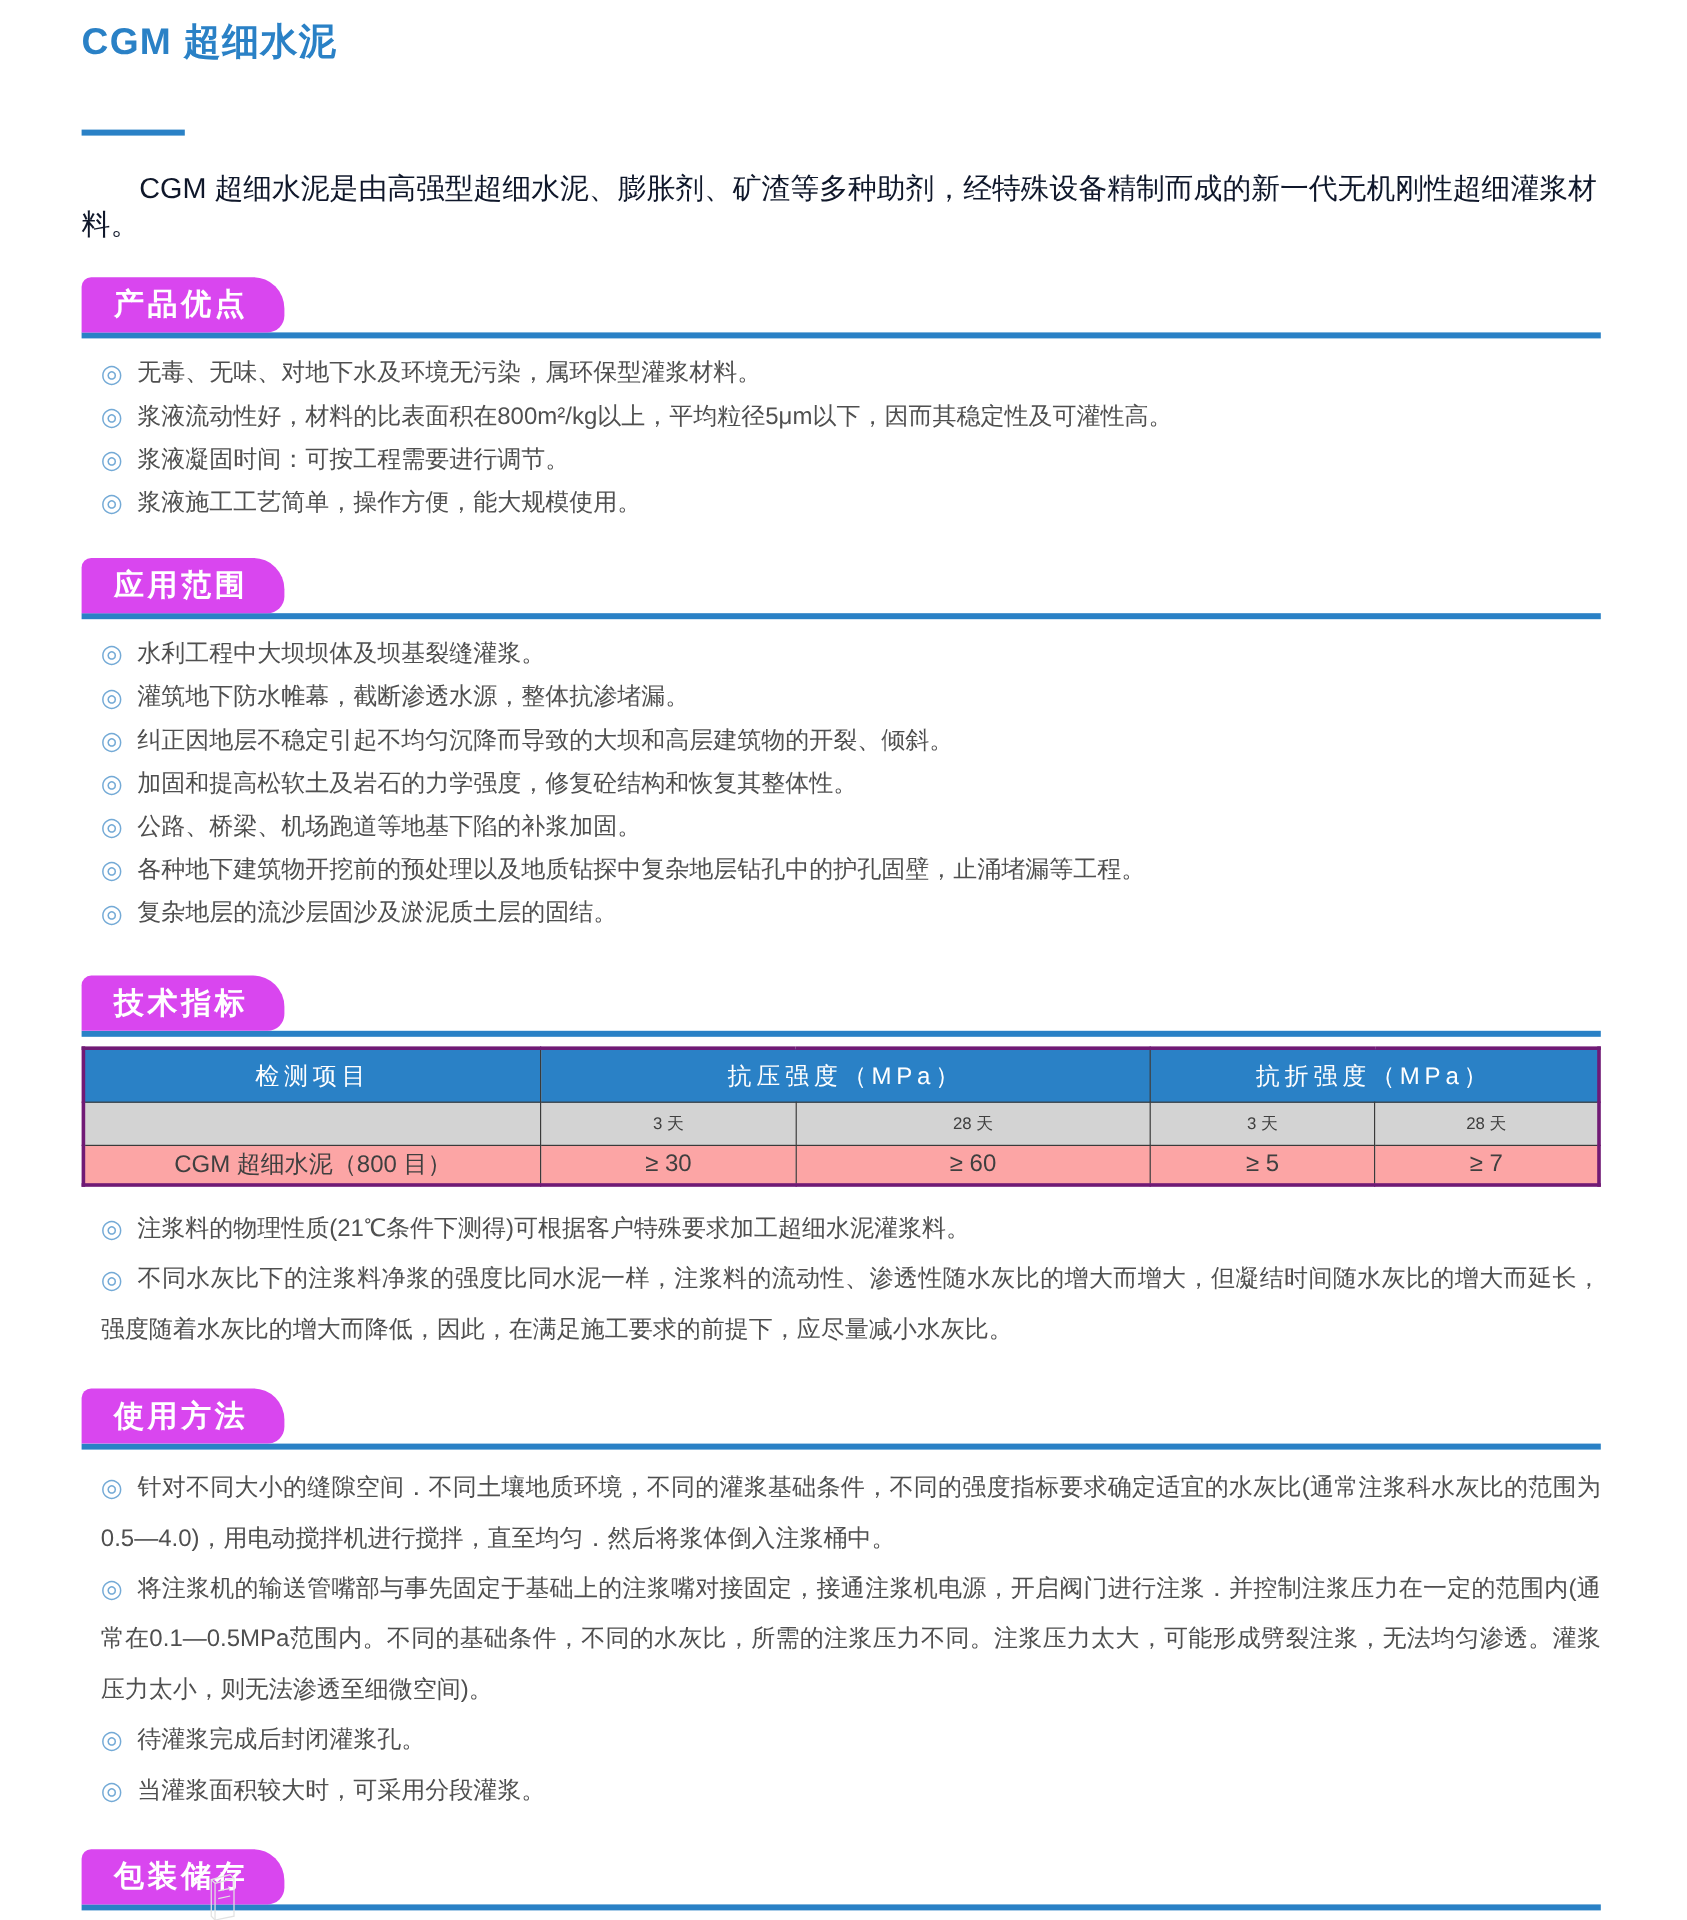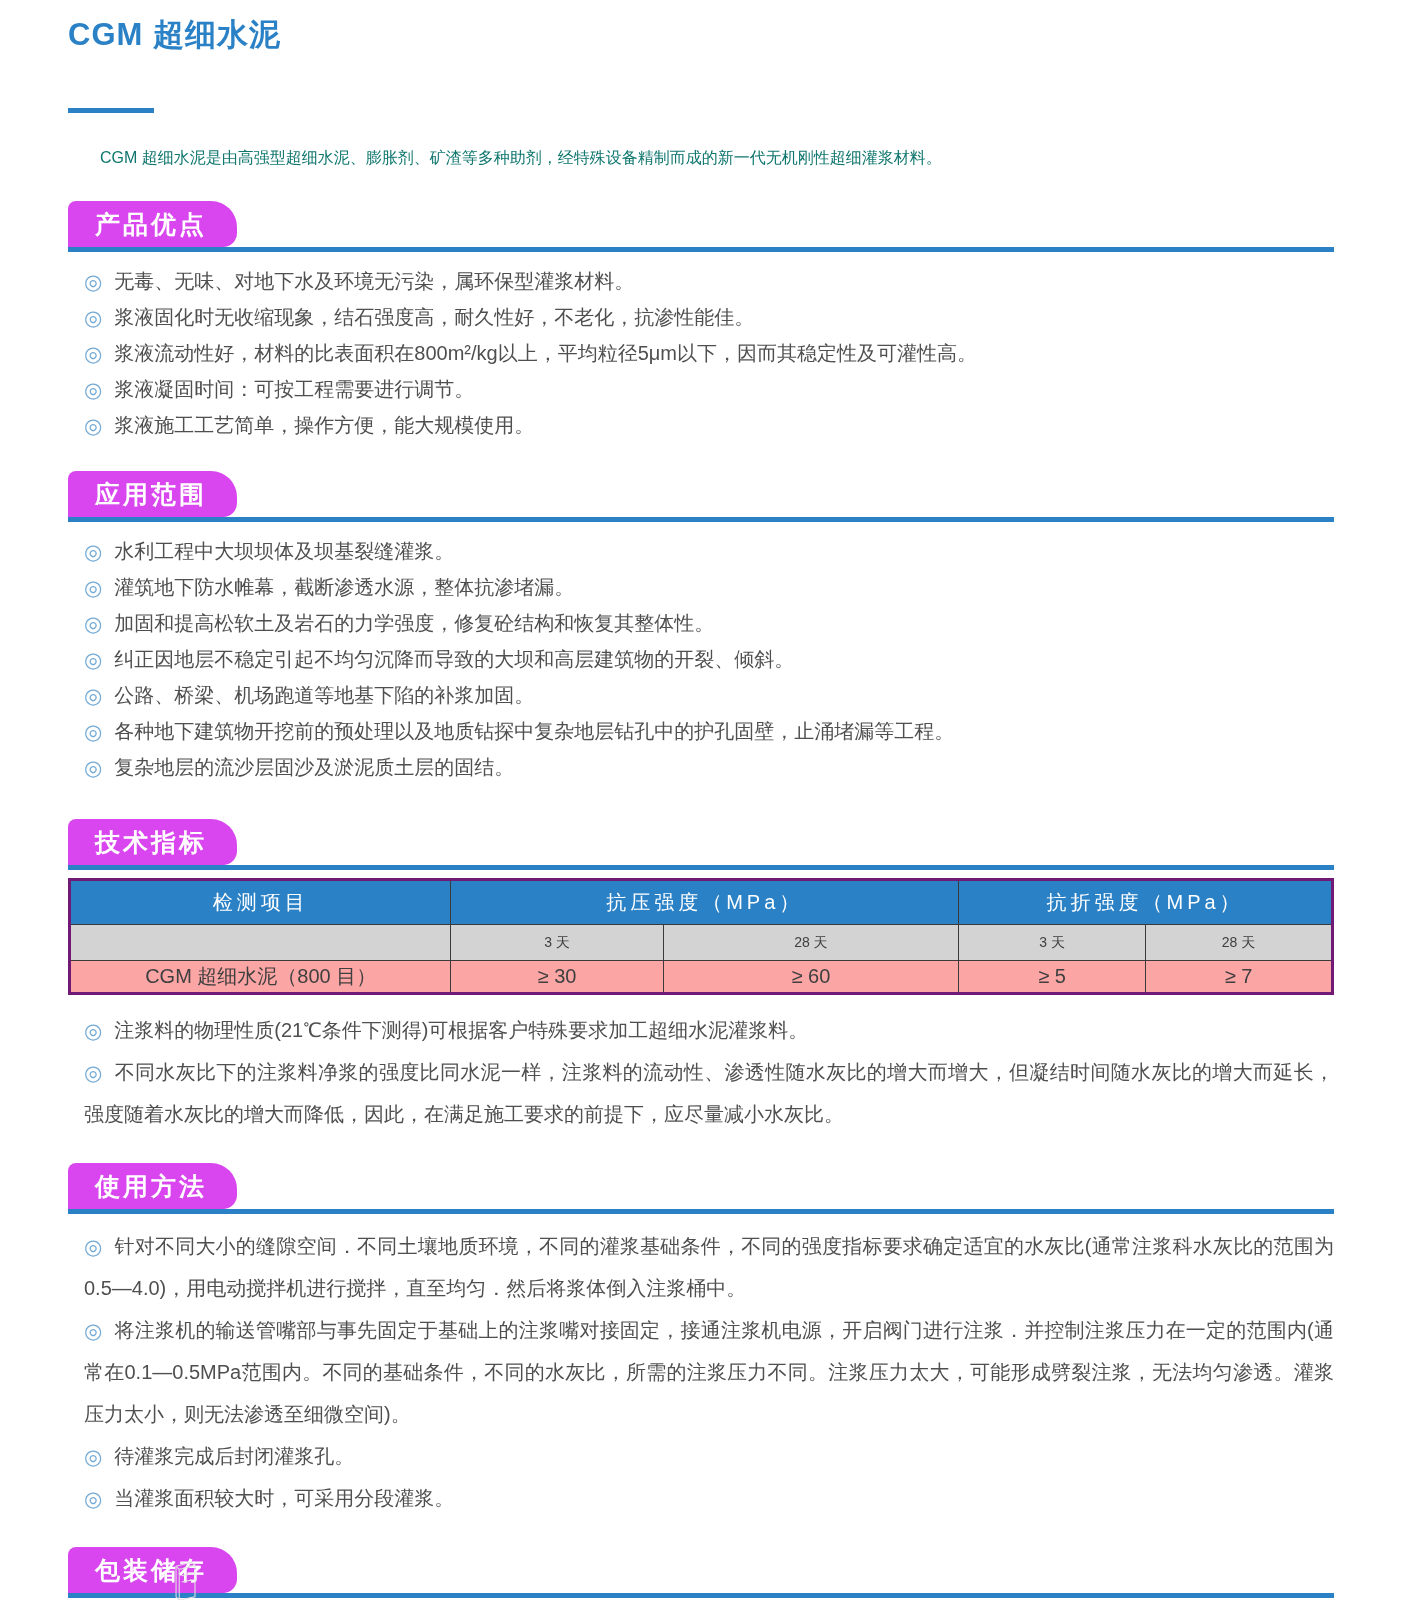--- a/index.html
+++ b/index.html
@@ -12,21 +12,21 @@
 
   
   .doc-title{
     margin:0;padding-top:14px;
     font-size:31px;font-weight:bold;color:#2a81c6;letter-spacing:1px;
   }
   .title-rule{
     width:86px;height:5px;background:#2a81c6;margin-top:52px;
   }
   .intro{
-    margin:30px 0 0 0;font-size:16px;line-height:30px;text-indent:2em;color:#0f766e;
+    margin:30px 0 0 0;font-size:24px;line-height:30px;text-indent:2em;color:#0f172a;
   }
 
   
   .section-head{
     border-bottom:5px solid #2a81c6;
     margin-top:28px;
     line-height:0;
   }
   .section-tab{
     display:inline-block;
@@ -80,34 +80,33 @@
   <h1 class="doc-title">CGM 超细水泥</h1>
   <div class="title-rule"></div>
 
   <p class="intro">CGM 超细水泥是由高强型超细水泥、膨胀剂、矿渣等多种助剂，经特殊设备精制而成的新一代无机刚性超细灌浆材料。</p>
 
   <div class="section-head">
     <span class="section-tab">产品优点</span>
   </div>
   <div class="bullets tight">
     <p class="bullet"><span class="ring">◎</span><span>无毒、无味、对地下水及环境无污染，属环保型灌浆材料。</span></p>
-    <p class="bullet"><span class="ring">◎</span><span>浆液固化时无收缩现象，结石强度高，耐久性好，不老化，抗渗性能佳。</span></p>
     <p class="bullet"><span class="ring">◎</span><span>浆液流动性好，材料的比表面积在800m²/kg以上，平均粒径5μm以下，因而其稳定性及可灌性高。</span></p>
     <p class="bullet"><span class="ring">◎</span><span>浆液凝固时间：可按工程需要进行调节。</span></p>
     <p class="bullet"><span class="ring">◎</span><span>浆液施工工艺简单，操作方便，能大规模使用。</span></p>
   </div>
 
   <div class="section-head">
     <span class="section-tab">应用范围</span>
   </div>
   <div class="bullets tight">
     <p class="bullet"><span class="ring">◎</span><span>水利工程中大坝坝体及坝基裂缝灌浆。</span></p>
     <p class="bullet"><span class="ring">◎</span><span>灌筑地下防水帷幕，截断渗透水源，整体抗渗堵漏。</span></p>
+    <p class="bullet"><span class="ring">◎</span><span>纠正因地层不稳定引起不均匀沉降而导致的大坝和高层建筑物的开裂、倾斜。</span></p>
     <p class="bullet"><span class="ring">◎</span><span>加固和提高松软土及岩石的力学强度，修复砼结构和恢复其整体性。</span></p>
-    <p class="bullet"><span class="ring">◎</span><span>纠正因地层不稳定引起不均匀沉降而导致的大坝和高层建筑物的开裂、倾斜。</span></p>
     <p class="bullet"><span class="ring">◎</span><span>公路、桥梁、机场跑道等地基下陷的补浆加固。</span></p>
     <p class="bullet"><span class="ring">◎</span><span>各种地下建筑物开挖前的预处理以及地质钻探中复杂地层钻孔中的护孔固壁，止涌堵漏等工程。</span></p>
     <p class="bullet"><span class="ring">◎</span><span>复杂地层的流沙层固沙及淤泥质土层的固结。</span></p>
   </div>
 
   <div class="section-head" style="margin-top:34px;">
     <span class="section-tab">技术指标</span>
   </div>
 
   <table class="spec-table">

